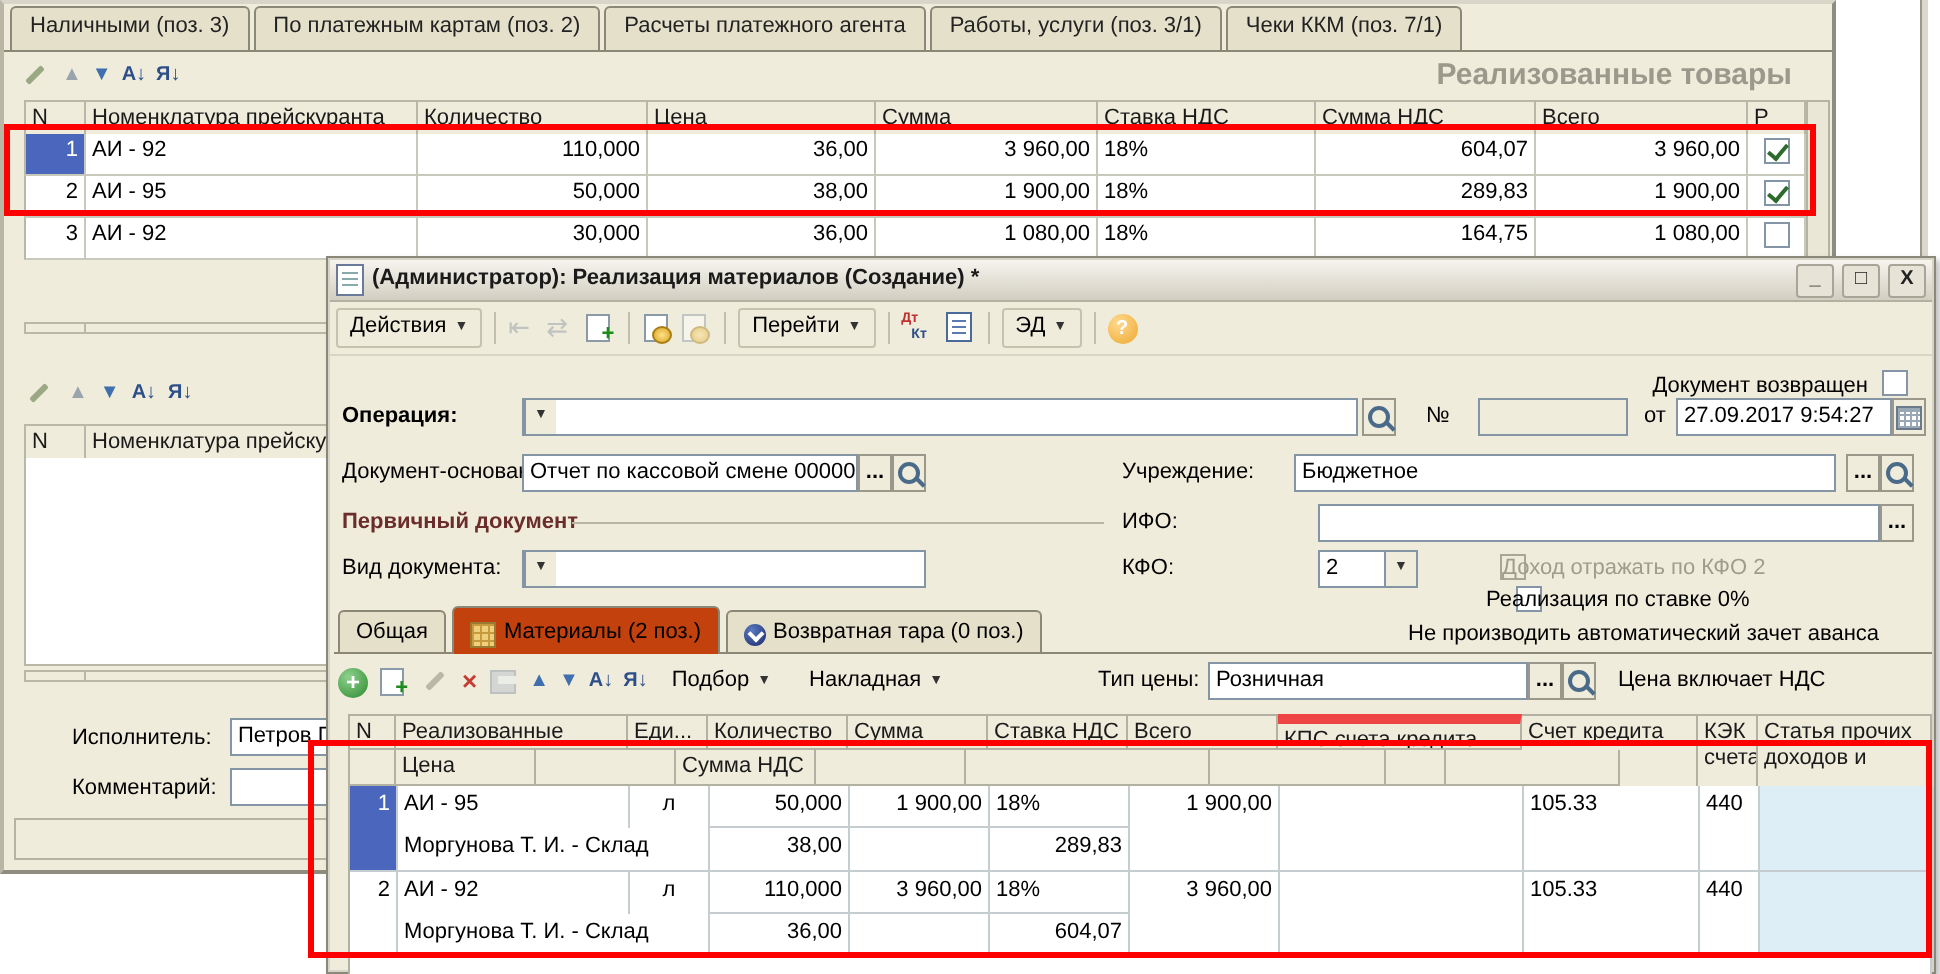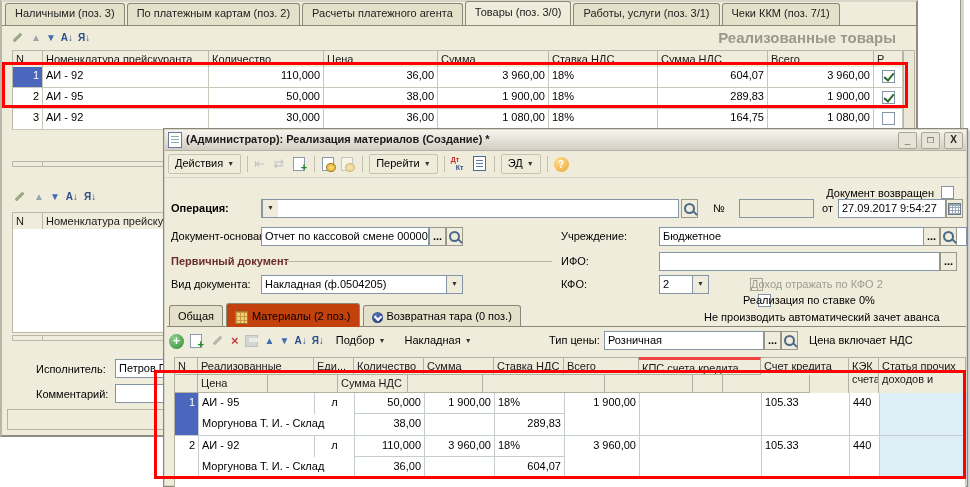--- a/index.html
+++ b/index.html
@@ -134,21 +134,20 @@
 <body>
 
 <div class="stage">
 
   <div class="abs bgwin">
 
     <div class="abs tabbar">
       <div class="tab">Наличными (поз. 3)</div>
       <div class="tab">По платежным картам (поз. 2)</div>
       <div class="tab">Расчеты платежного агента</div>
-      <div class="tab act">Товары (поз. 3/0)</div>
       <div class="tab">Работы, услуги (поз. 3/1)</div>
       <div class="tab">Чеки ККМ (поз. 7/1)</div>
     </div>
     <div class="abs paneltop"></div>
 
     <div class="abs" style="left:8px;top:27px;height:18px;display:flex;align-items:center;gap:5px">
       <span class="ico pencil"></span>
       <span class="arrow gray">▲</span>
       <span class="arrow">▼</span>
       <span class="sortg">А↓</span>
@@ -314,41 +313,40 @@
     
     <div class="lbl" style="left:7px;top:101px">Документ-основание:</div>
     <div class="inp" style="left:97px;top:98px;width:168px">
       <span class="tx">Отчет по кассовой смене 000000001 от 26</span>
     </div>
     <div class="bbtn" style="left:265px;top:98px;width:17px;font-weight:bold">...</div>
     <div class="bbtn" style="left:282px;top:98px;width:17px">
         <span class="magg"></span>
       </div>
     <div class="lbl" style="left:397px;top:101px">Учреждение:</div>
-    <div class="inp" style="left:495px;top:98px;width:308px">
+    <div class="inp" style="left:483px;top:98px;width:271px">
       <span class="tx">Бюджетное</span>
     </div>
     <div class="bbtn" style="left:759px;top:98px;width:17px;font-weight:bold">...</div>
     <div class="bbtn" style="left:776px;top:98px;width:17px">
         <span class="magg"></span>
       </div>
 
     
     <div class="lbl b" style="left:7px;top:126px;color:#6b2c2c">Первичный документ</div>
     <div class="abs" style="left:122px;top:132px;width:266px;border-top:1px solid #b9b6a6"></div>
     <div class="lbl" style="left:397px;top:126px">ИФО:</div>
     <div class="inp" style="left:495px;top:123px;width:281px">
       <span class="tx"></span>
     </div>
     <div class="bbtn" style="left:776px;top:123px;width:17px;font-weight:bold">...</div>
 
     
     <div class="lbl" style="left:7px;top:149px">Вид документа:</div>
     <div class="inp" style="left:97px;top:146px;width:202px">
-      <span class="tx">Накладная (ф.0504205)</span>
       <span class="sbtn">▼</span>
     </div>
     <div class="lbl" style="left:397px;top:149px">КФО:</div>
     <div class="inp" style="left:495px;top:146px;width:50px">
       <span class="tx">2</span>
       <span class="sbtn">▼</span>
     </div>
     <span class="cb dis abs" style="left:570px;top:148px"></span>
     <div class="lbl graylbl" style="left:587px;top:149px">Доход отражать по КФО 2</div>
     <span class="cb abs" style="left:562px;top:164px"></span>
@@ -409,21 +407,21 @@
 
     
     <div class="trow" style="left:10px;top:228px;height:18px">
       <div class="dhc dc0" style="border-left:1px solid #b3b1a1;border-top:1px solid #b3b1a1">N</div>
       <div class="dhc dc1" style="border-top:1px solid #b3b1a1">Реализованные</div>
       <div class="dhc dc2" style="border-top:1px solid #b3b1a1">Еди...</div>
       <div class="dhc dc3" style="border-top:1px solid #b3b1a1">Количество</div>
       <div class="dhc dc4" style="border-top:1px solid #b3b1a1">Сумма</div>
       <div class="dhc dc5" style="border-top:1px solid #b3b1a1">Ставка НДС</div>
       <div class="dhc dc6" style="border-top:1px solid #b3b1a1">Всего</div>
-      <div class="dhc dc7" style="border-top:3px solid #ef4444">КПС счета кредита</div>
+      <div class="dhc dc7" style="border-top:5px solid #ef4444">КПС счета кредита</div>
       <div class="dhc dc8" style="border-top:1px solid #b3b1a1;height:36px;border-bottom:none">Счет кредита</div>
       <div class="dhc dc9" style="border-top:1px solid #b3b1a1;height:36px;border-bottom:none">КЭК счета</div>
       <div class="dhc dc10" style="border-top:1px solid #b3b1a1;height:36px;border-bottom:none">Статья прочих доходов и</div>
     </div>
     
     <div class="trow" style="left:10px;top:246px;height:18px">
       <div class="dhc dc0" style="border-left:1px solid #b3b1a1"></div>
       <div class="dhc dc3">Цена</div>
       <div class="dhc dc4"></div>
       <div class="dhc dc5">Сумма НДС</div>

